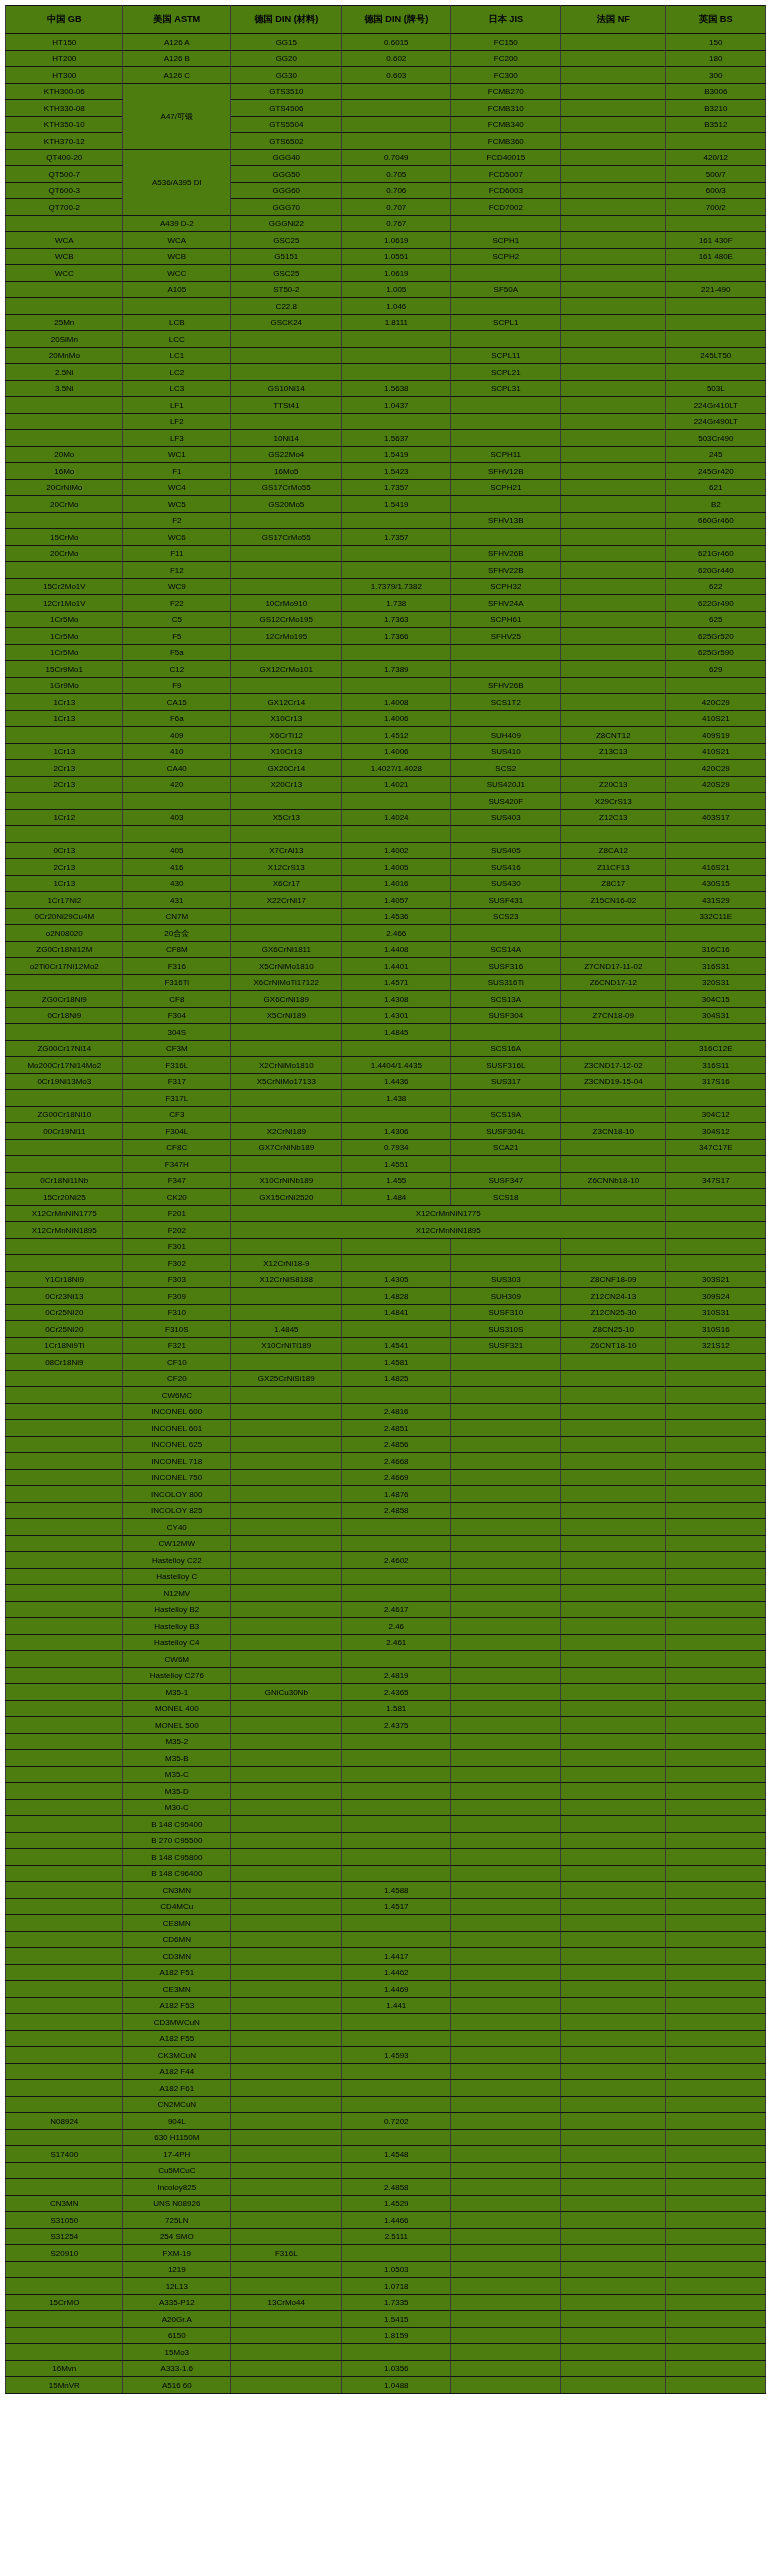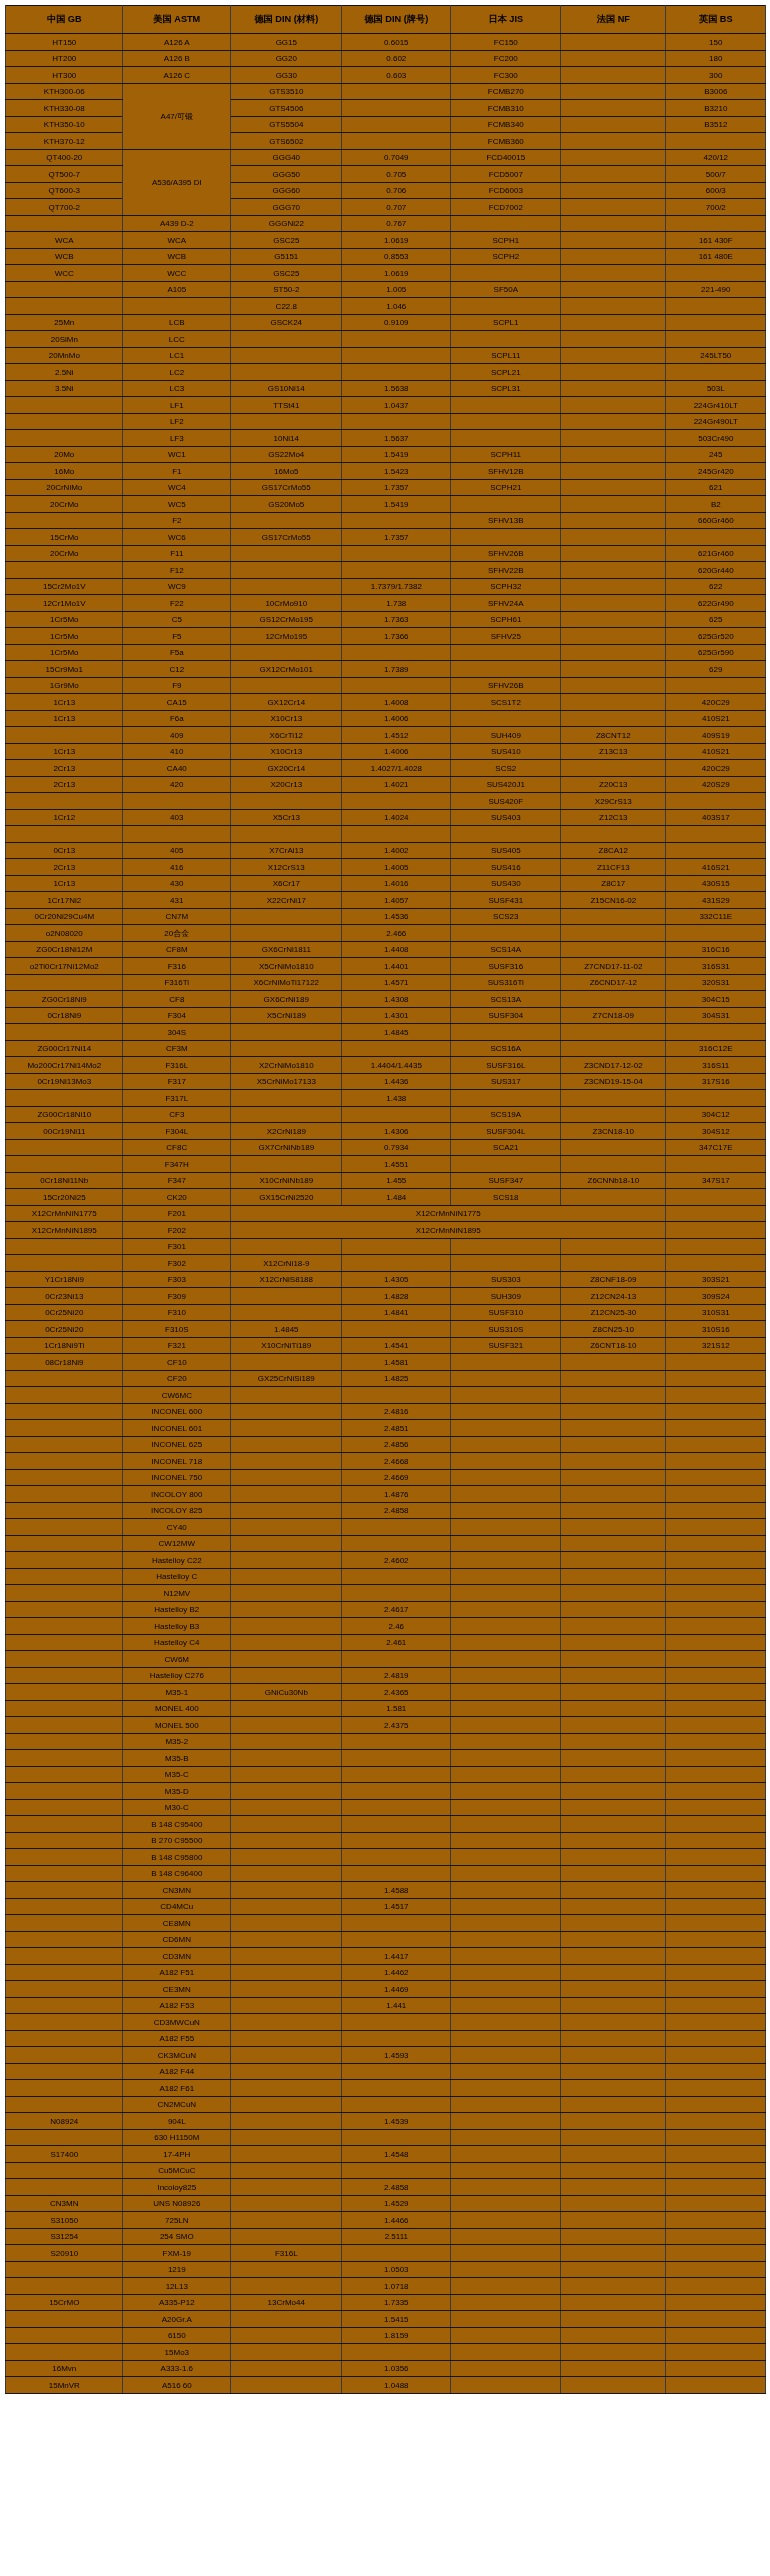--- a/index.html
+++ b/index.html
@@ -8,21 +8,21 @@
     width:770px;
     font-family:"Liberation Sans","DejaVu Sans",sans-serif;
     color:#000;
   }
   .page { padding:5.3px 5.3px 0 5.3px; }
   table.xref {
     border-collapse:collapse;
     table-layout:fixed;
     width:760px;
     border:1.3px solid #111;
-    background:#a16207;
+    background:#4d7c0f;
   }
   table.xref th, table.xref td {
     border-left:0.7px solid #3a3a3a;
     border-right:0.7px solid #3a3a3a;
     border-bottom:1.3px solid #151515;
     text-align:center;
     vertical-align:middle;
     white-space:nowrap;
     overflow:hidden;
     padding:0 1.3px;
@@ -175,21 +175,21 @@
           <td>GSC25</td>
           <td>1.0619</td>
           <td>SCPH1</td>
           <td></td>
           <td>161 430F</td>
         </tr>
         <tr>
           <td>WCB</td>
           <td>WCB</td>
           <td>G5151</td>
-          <td>0.8553</td>
+          <td>1.0551</td>
           <td>SCPH2</td>
           <td></td>
           <td>161 480E</td>
         </tr>
         <tr>
           <td>WCC</td>
           <td>WCC</td>
           <td>GSC25</td>
           <td>1.0619</td>
           <td></td>
@@ -211,21 +211,21 @@
           <td>C22.8</td>
           <td>1.046</td>
           <td></td>
           <td></td>
           <td></td>
         </tr>
         <tr>
           <td>25Mn</td>
           <td>LCB</td>
           <td>GSCK24</td>
-          <td>0.9109</td>
+          <td>1.8111</td>
           <td>SCPL1</td>
           <td></td>
           <td></td>
         </tr>
         <tr>
           <td>20SiMn</td>
           <td>LCC</td>
           <td></td>
           <td></td>
           <td></td>
@@ -1186,21 +1186,21 @@
           <td></td>
           <td></td>
           <td></td>
           <td></td>
           <td></td>
         </tr>
         <tr>
           <td>N08924</td>
           <td>904L</td>
           <td></td>
-          <td>1.4539</td>
+          <td>0.7202</td>
           <td></td>
           <td></td>
           <td></td>
         </tr>
         <tr>
           <td></td>
           <td>630 H1150M</td>
           <td></td>
           <td></td>
           <td></td>

